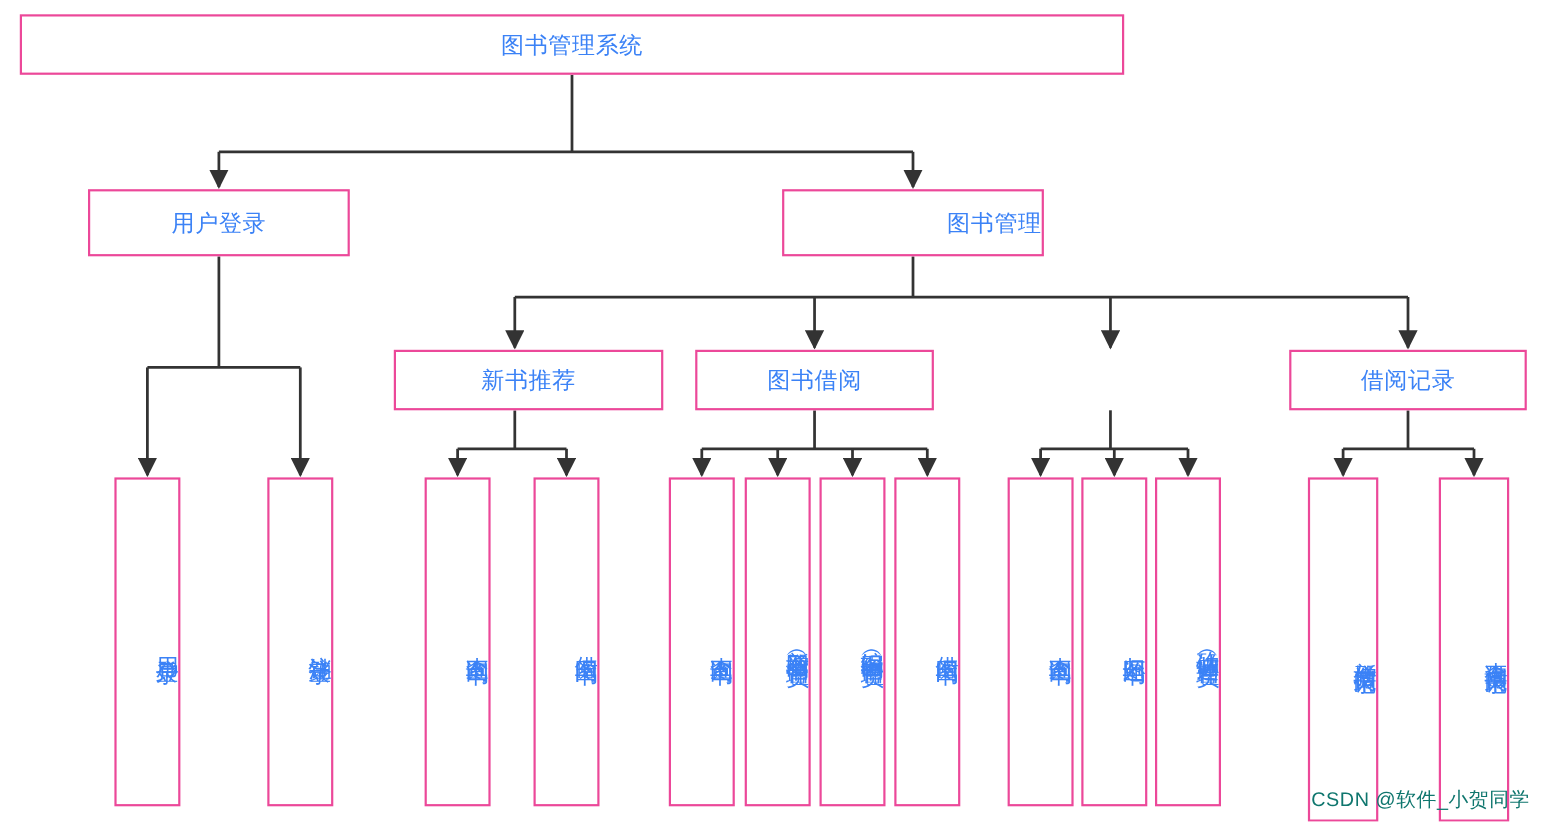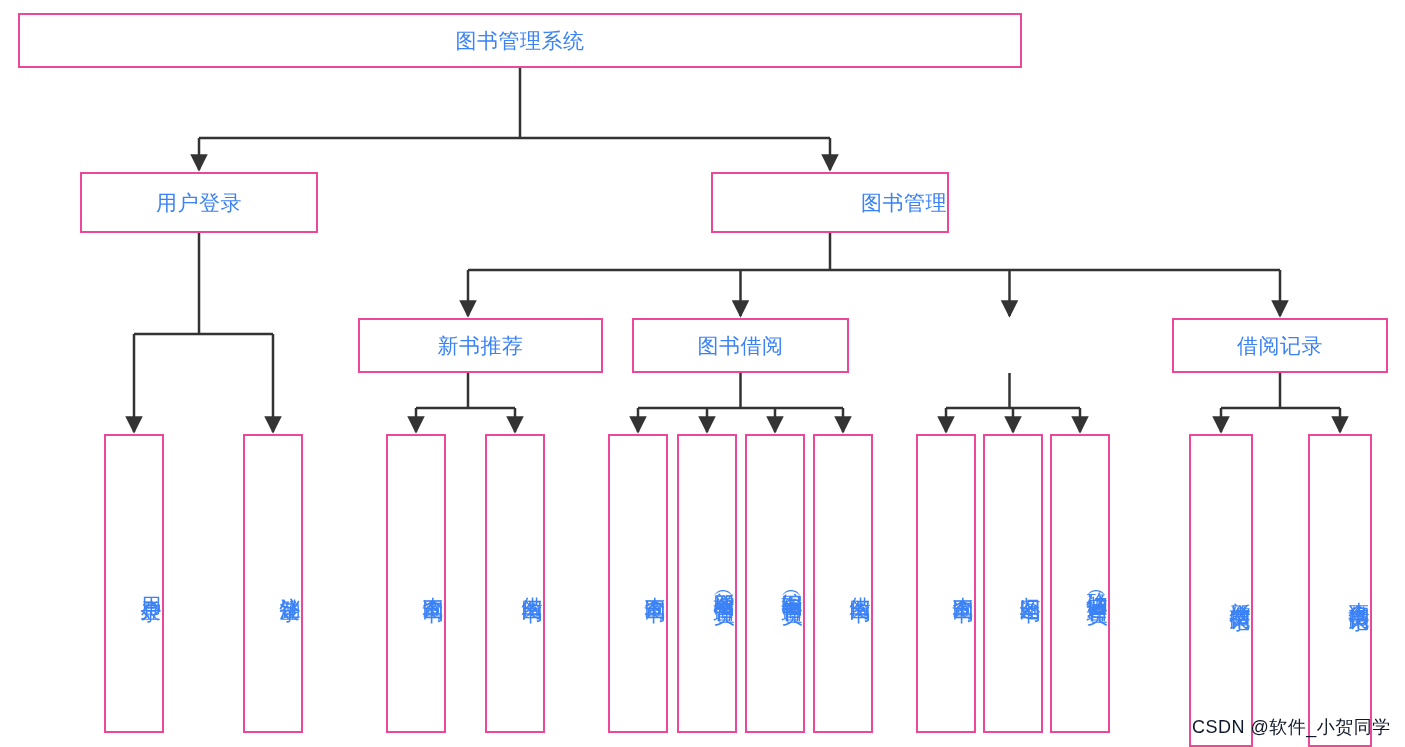--- a/index.html
+++ b/index.html
@@ -52,21 +52,21 @@
   .node .lbl {
     display: block;
     white-space: pre-line;
     text-align: center;
   }
   .node.v .lbl {
     white-space: normal;
   }
   .watermark {
     position: absolute;
-    color: #0f172a;
+    color: #0f766e;
     font-size: 18px;
     z-index: 5;
     white-space: nowrap;
     letter-spacing: 0.5px;
   }
 </style>
 </head>
 <body>
 
 <div id="canvas">

